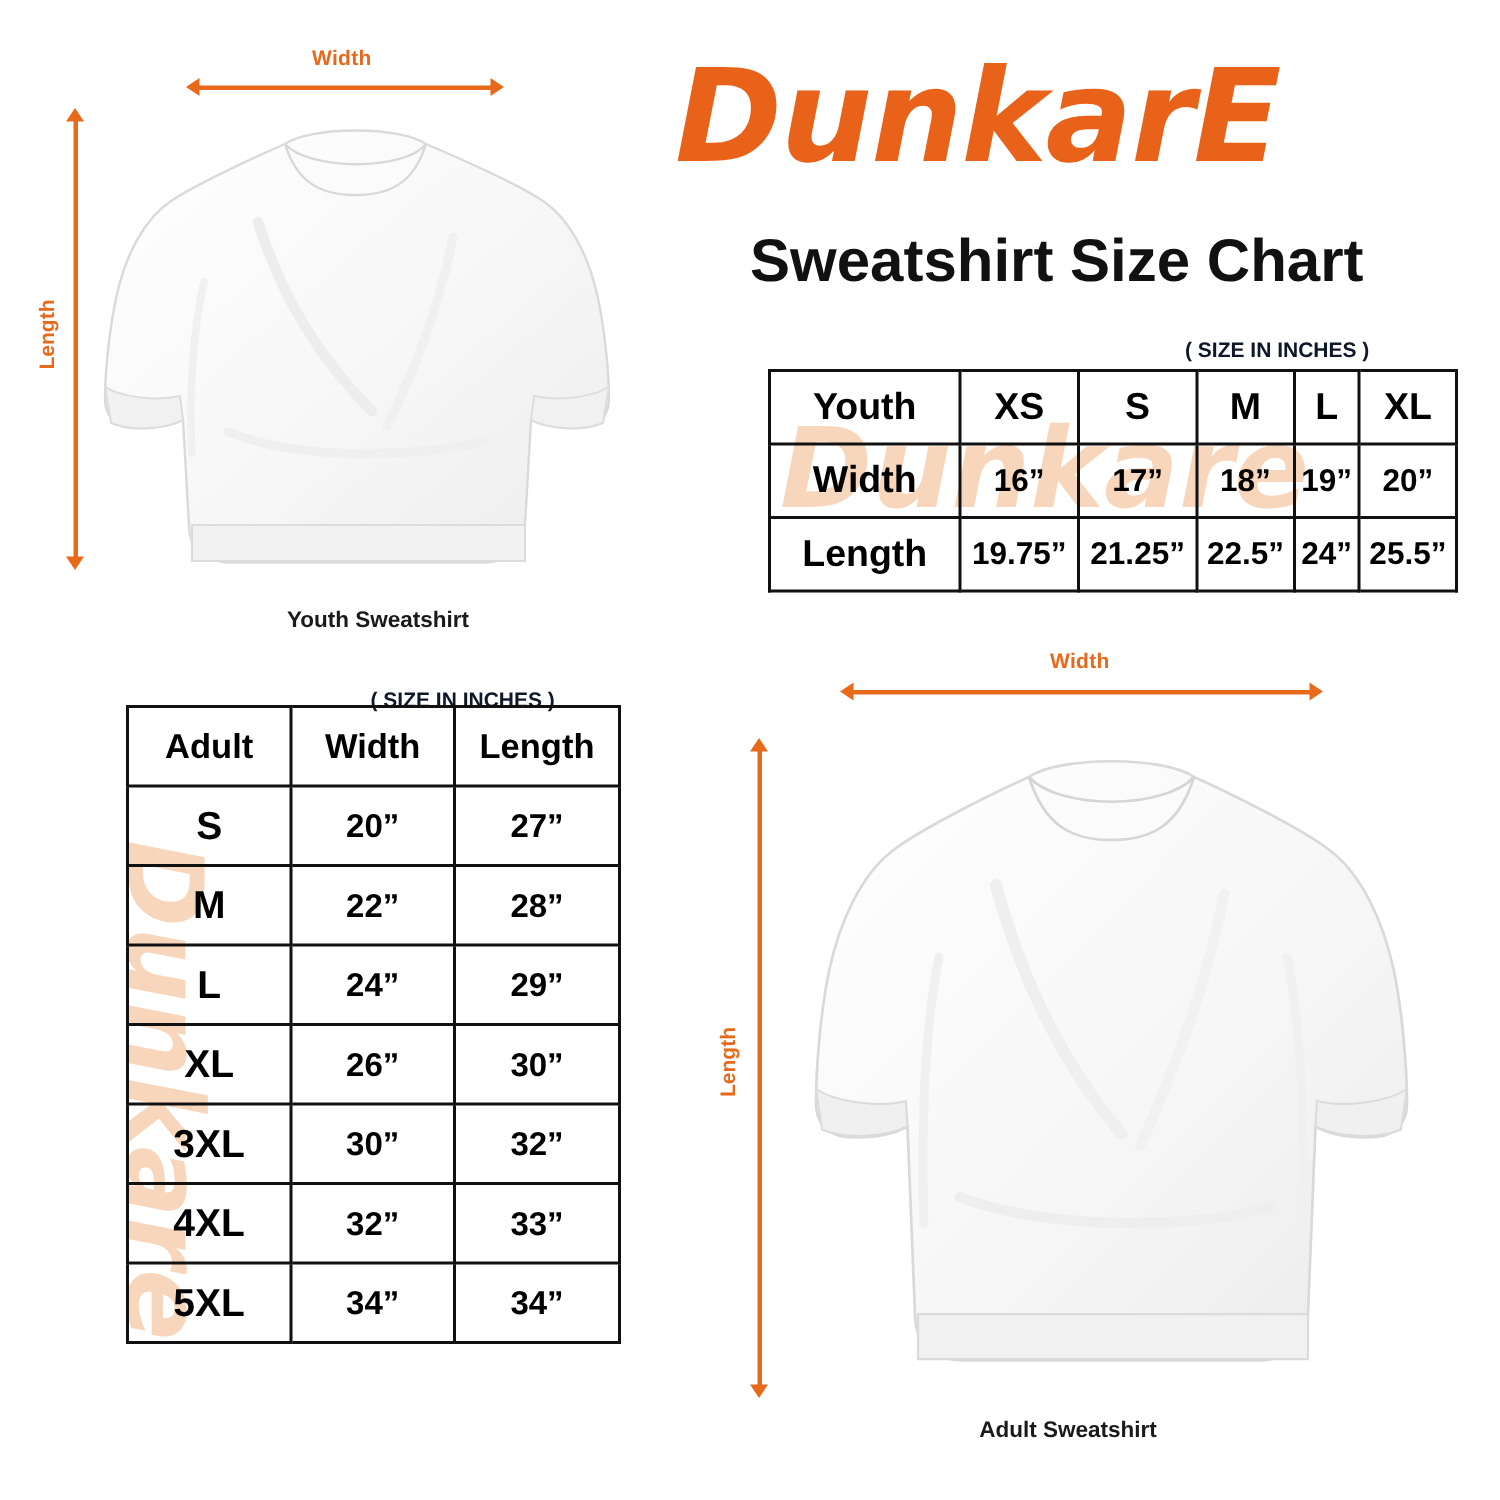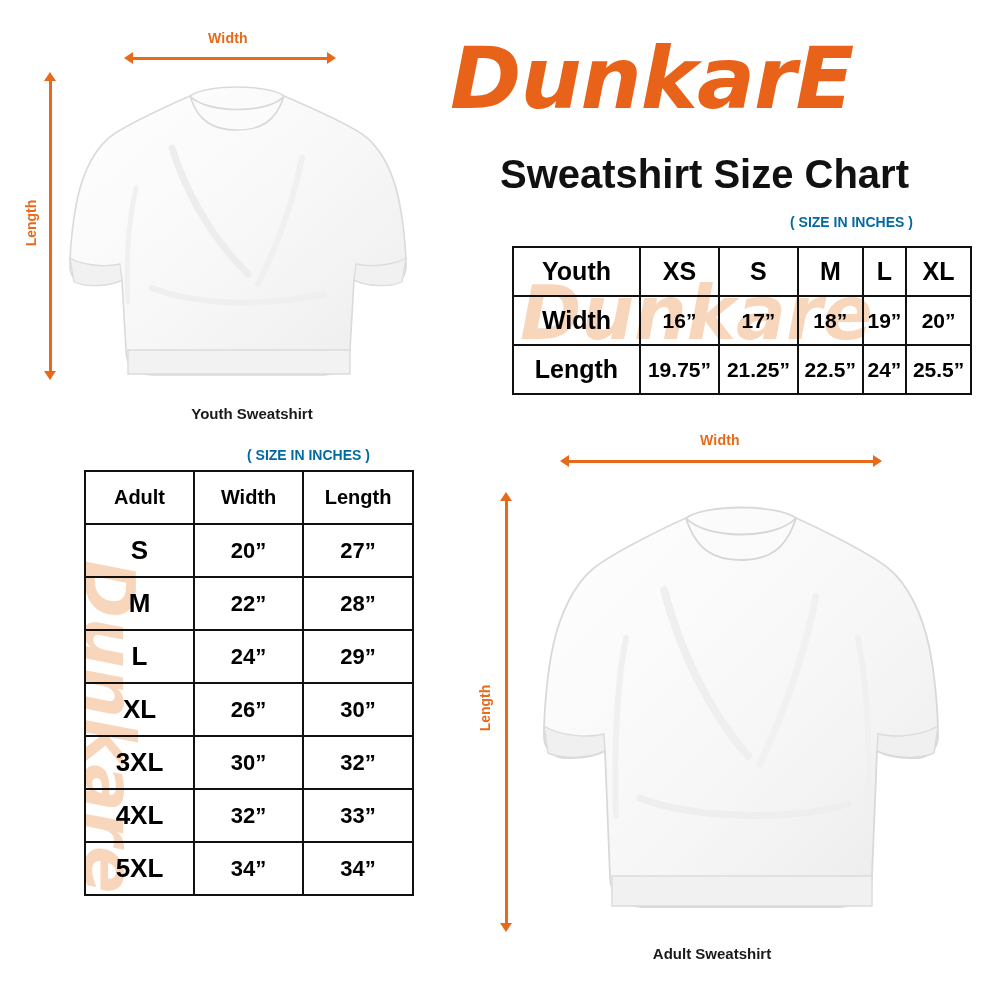--- a/index.html
+++ b/index.html
@@ -116,22 +116,23 @@
     position: absolute;
     font-size: 40px;
     font-weight: bold;
     color: #111;
     white-space: nowrap;
   }
   .size-note {
     position: absolute;
     font-size: 14px;
     font-weight: bold;
-    color: #0369a1;
-    white-space: nowrap;
+    color: #0f172a;
+    white-space: nowrap;
+    margin-top: 11px;
   }
 
   
   .watermark {
     position: absolute;
     color: #F6C9A6;
     font-family: "DejaVu Sans", sans-serif;
     font-weight: bold;
     font-style: italic;
     white-space: nowrap;
@@ -171,21 +172,21 @@
   #youth-table td { height: 47px; font-size: 25px; }
   #youth-table td.head-label { font-size: 25px; width: 125px; }
   #youth-table td.val { font-size: 21px; }
 
   
   #adult-table { left: 84px; top: 470px; width: 330px; }
   #adult-table td { height: 51px; font-size: 26px; }
   #adult-table td.col-a { width: 110px; }
   #adult-table td.col-b { width: 110px; font-size: 22px; }
   #adult-table td.col-c { width: 110px; font-size: 22px; }
-  #adult-table td.hdr { font-size: 20px; }
+  #adult-table td.hdr { font-size: 23px; }
 </style>
 </head>
 <body>
 
 <div class="page">
 
   <div class="watermark wm-top">Dunkare</div>
   <div class="watermark wm-bottom">Dunkare</div>
 
   <div class="arrow-label abs" style="left:208px; top:30px;">Width</div>

